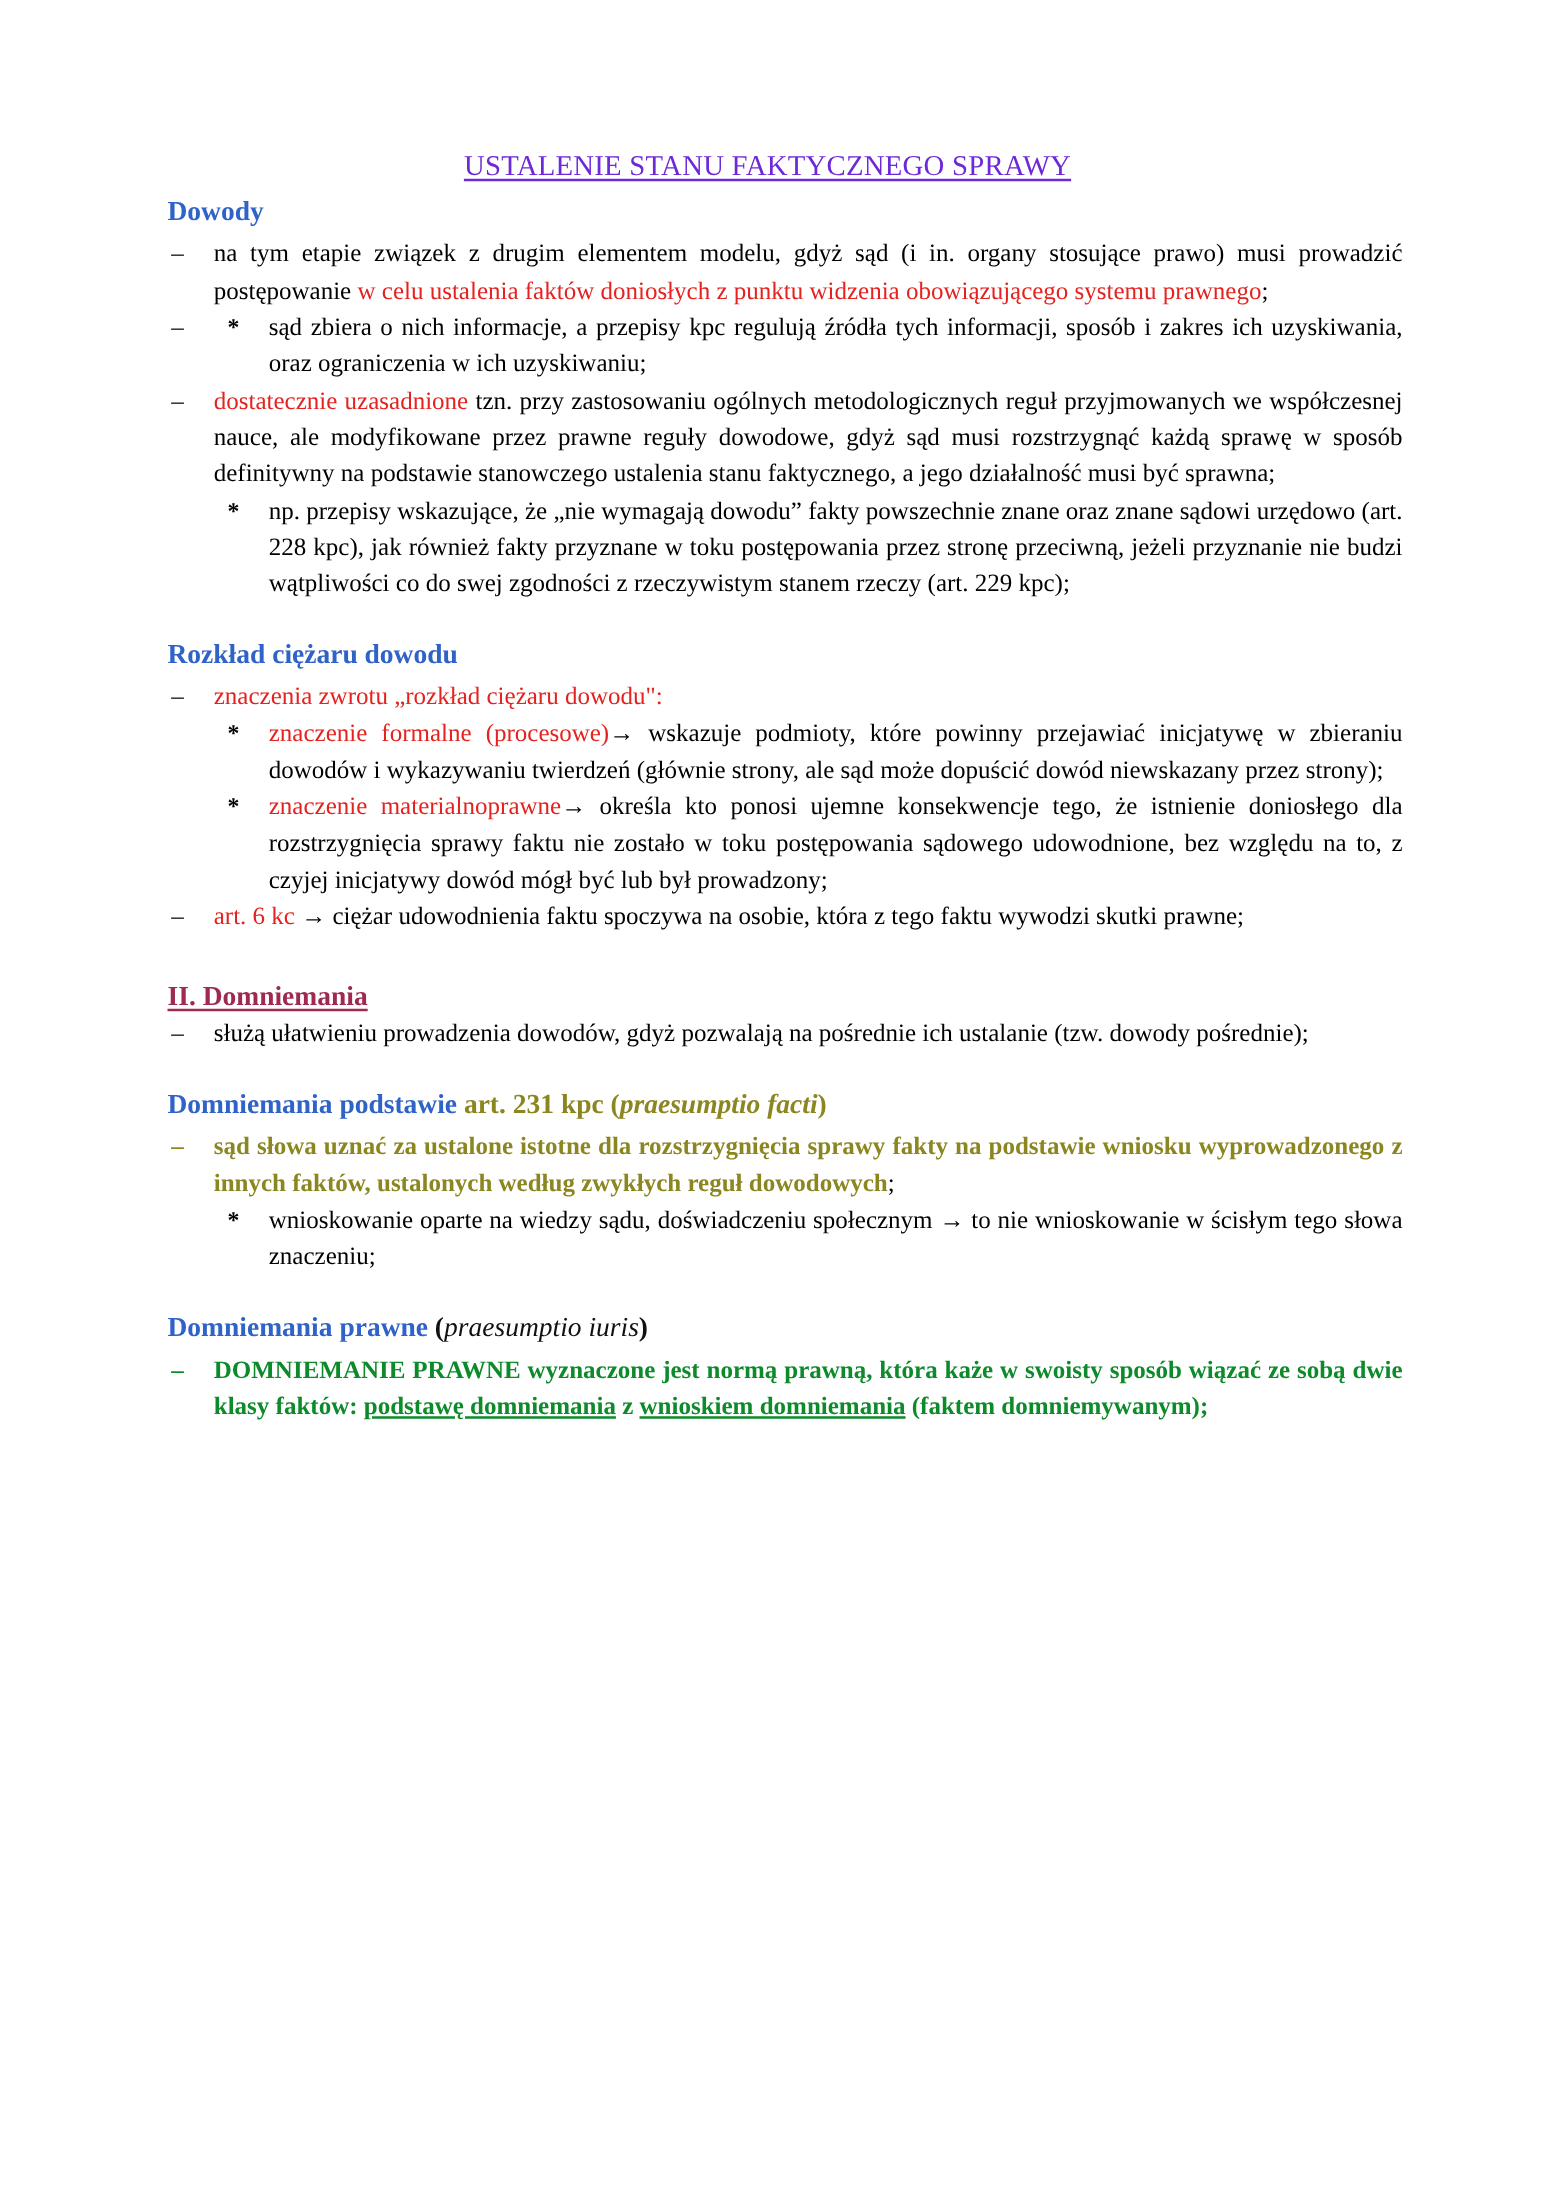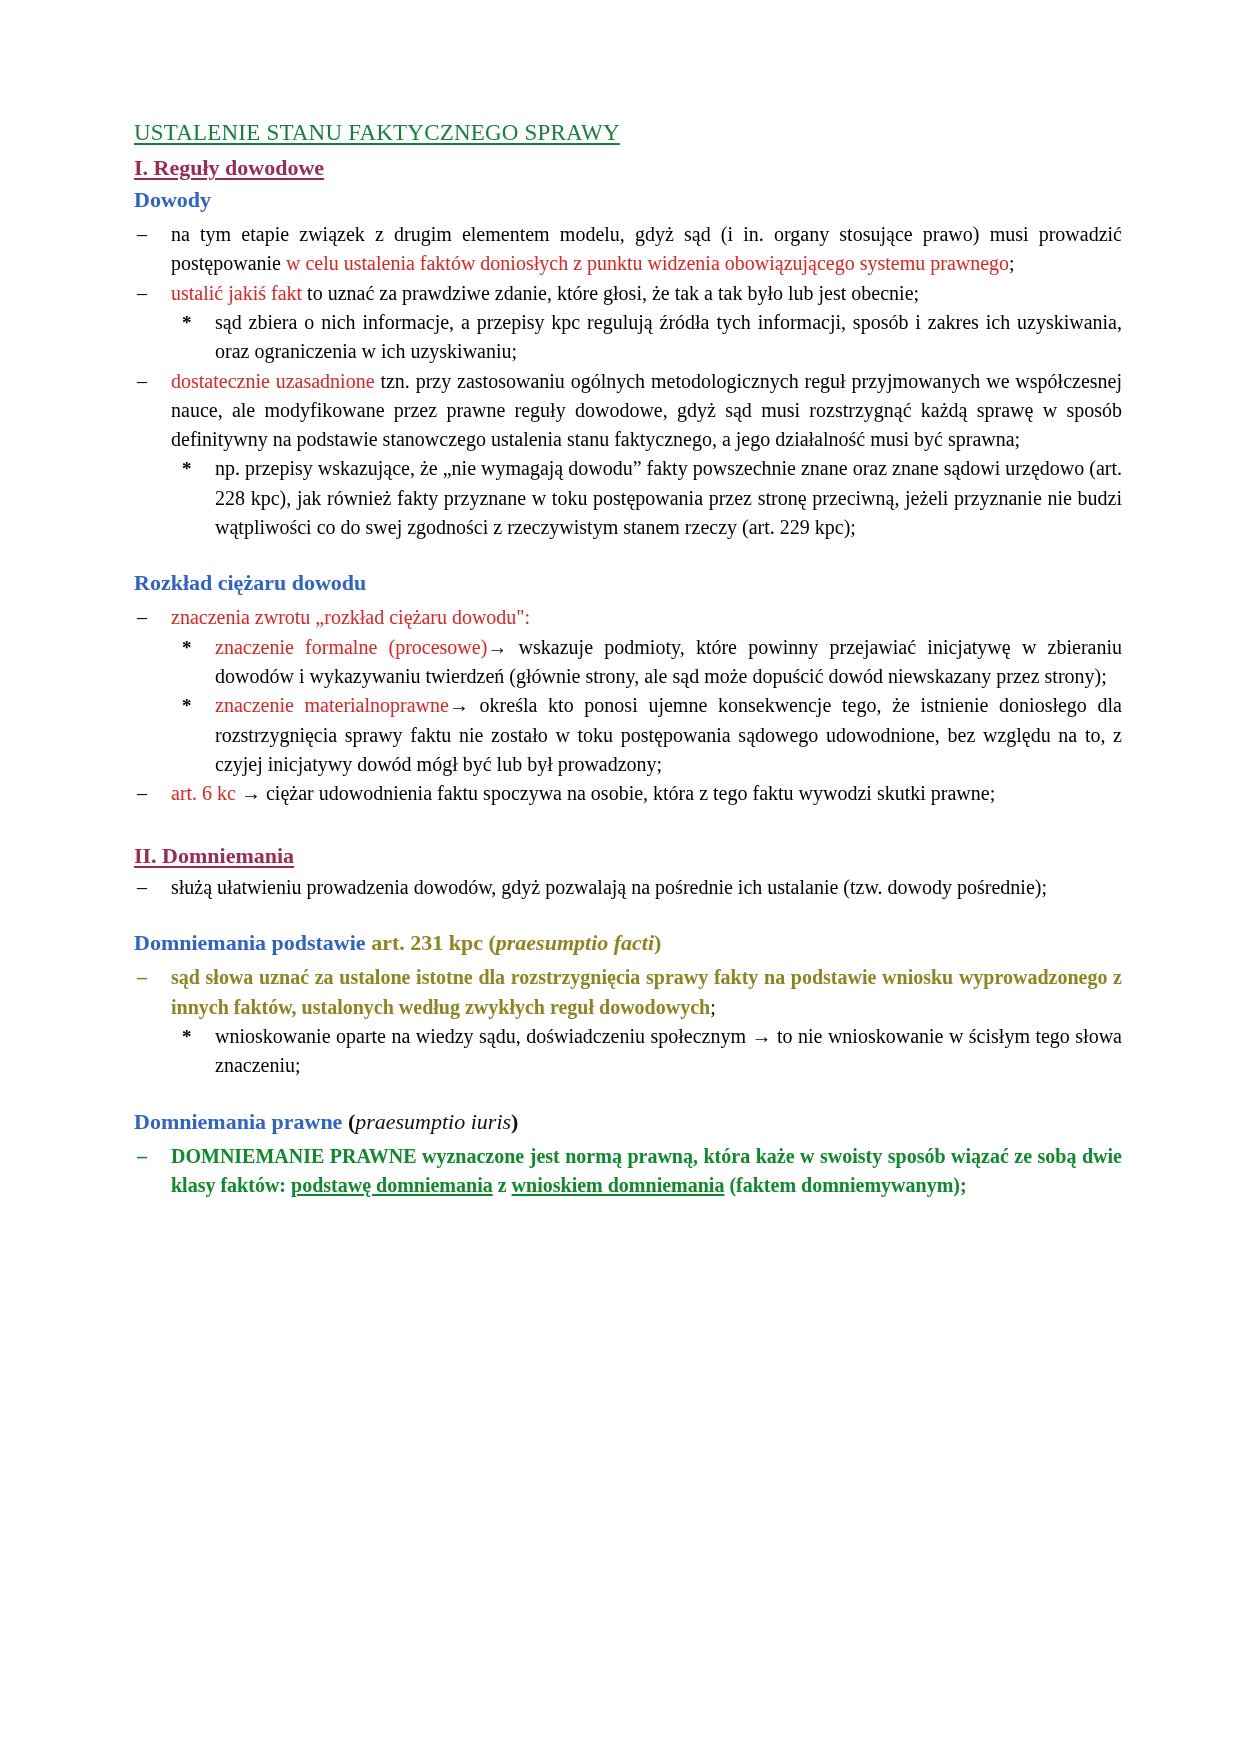--- a/index.html
+++ b/index.html
@@ -20,26 +20,26 @@
     position: relative;
     box-sizing: border-box;
     width: 1240px;
     height: 1754px;
     padding: 118px 118px 60px 134px;
     background: #fff;
   }
 
   
   .doc-title {
-    text-align: left;
+    text-align: center;
     font-size: 23px;
     line-height: 1.28;
     font-weight: 400;
     letter-spacing: .2px;
-    color: #15803d;
+    color: #6d28d9;
     text-decoration: underline;
     text-underline-offset: 3px;
     margin: 0 0 7px 0;
     padding-right: 28px;
   }
 
   .h-section {
     font-size: 22px;
     line-height: 1.3;
     font-weight: 700;
@@ -122,38 +122,34 @@
   
   .para > span { display: inline; }
 </style>
 </head>
 <body>
 
 <div class="page">
 
   <div class="doc-title">USTALENIE STANU FAKTYCZNEGO SPRAWY</div>
 
-  <div class="h-section">I. Reguły dowodowe</div>
 
   <div class="h-sub">Dowody</div>
 
   <ul class="lvl1">
 
     <li>
       <span class="bullet">–</span>
       <p class="para">
         <span class="black">na tym etapie związek z drugim elementem modelu, gdyż sąd (i in. organy stosujące prawo) musi prowadzić postępowanie </span><span class="red">w celu ustalenia faktów doniosłych z punktu widzenia obowiązującego systemu prawnego</span><span class="black">;</span>
       </p>
     </li>
 
     <li>
       <span class="bullet">–</span>
-      <p class="para">
-        <span class="red">ustalić jakiś fakt</span><span class="black"> to uznać za prawdziwe zdanie, które głosi, że tak a tak było lub jest obecnie;</span>
-      </p>
       <ul class="lvl2">
         <li>
           <span class="bullet">*</span>
           <p class="para">sąd zbiera o nich informacje, a przepisy kpc regulują źródła tych informacji, sposób i zakres ich uzyskiwania, oraz ograniczenia w ich uzyskiwaniu;</p>
         </li>
       </ul>
     </li>
 
     <li>
       <span class="bullet">–</span>

